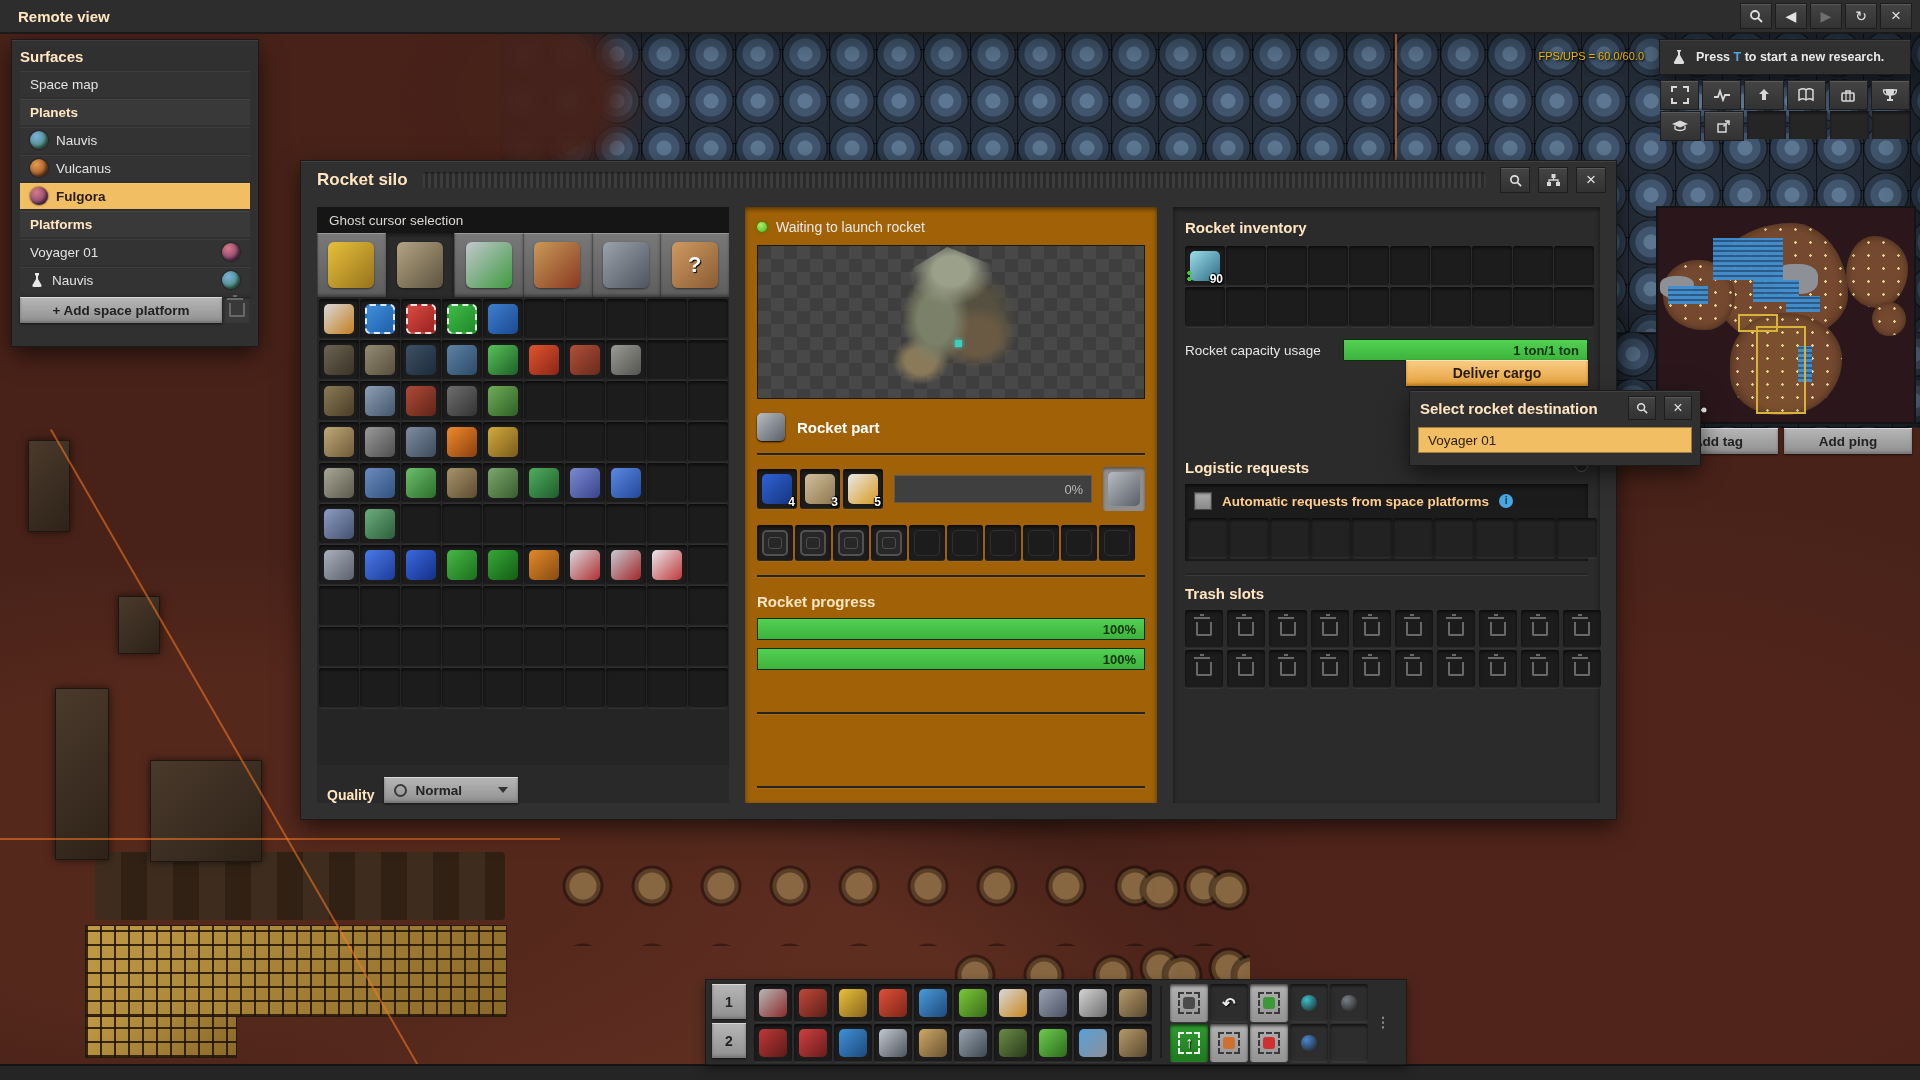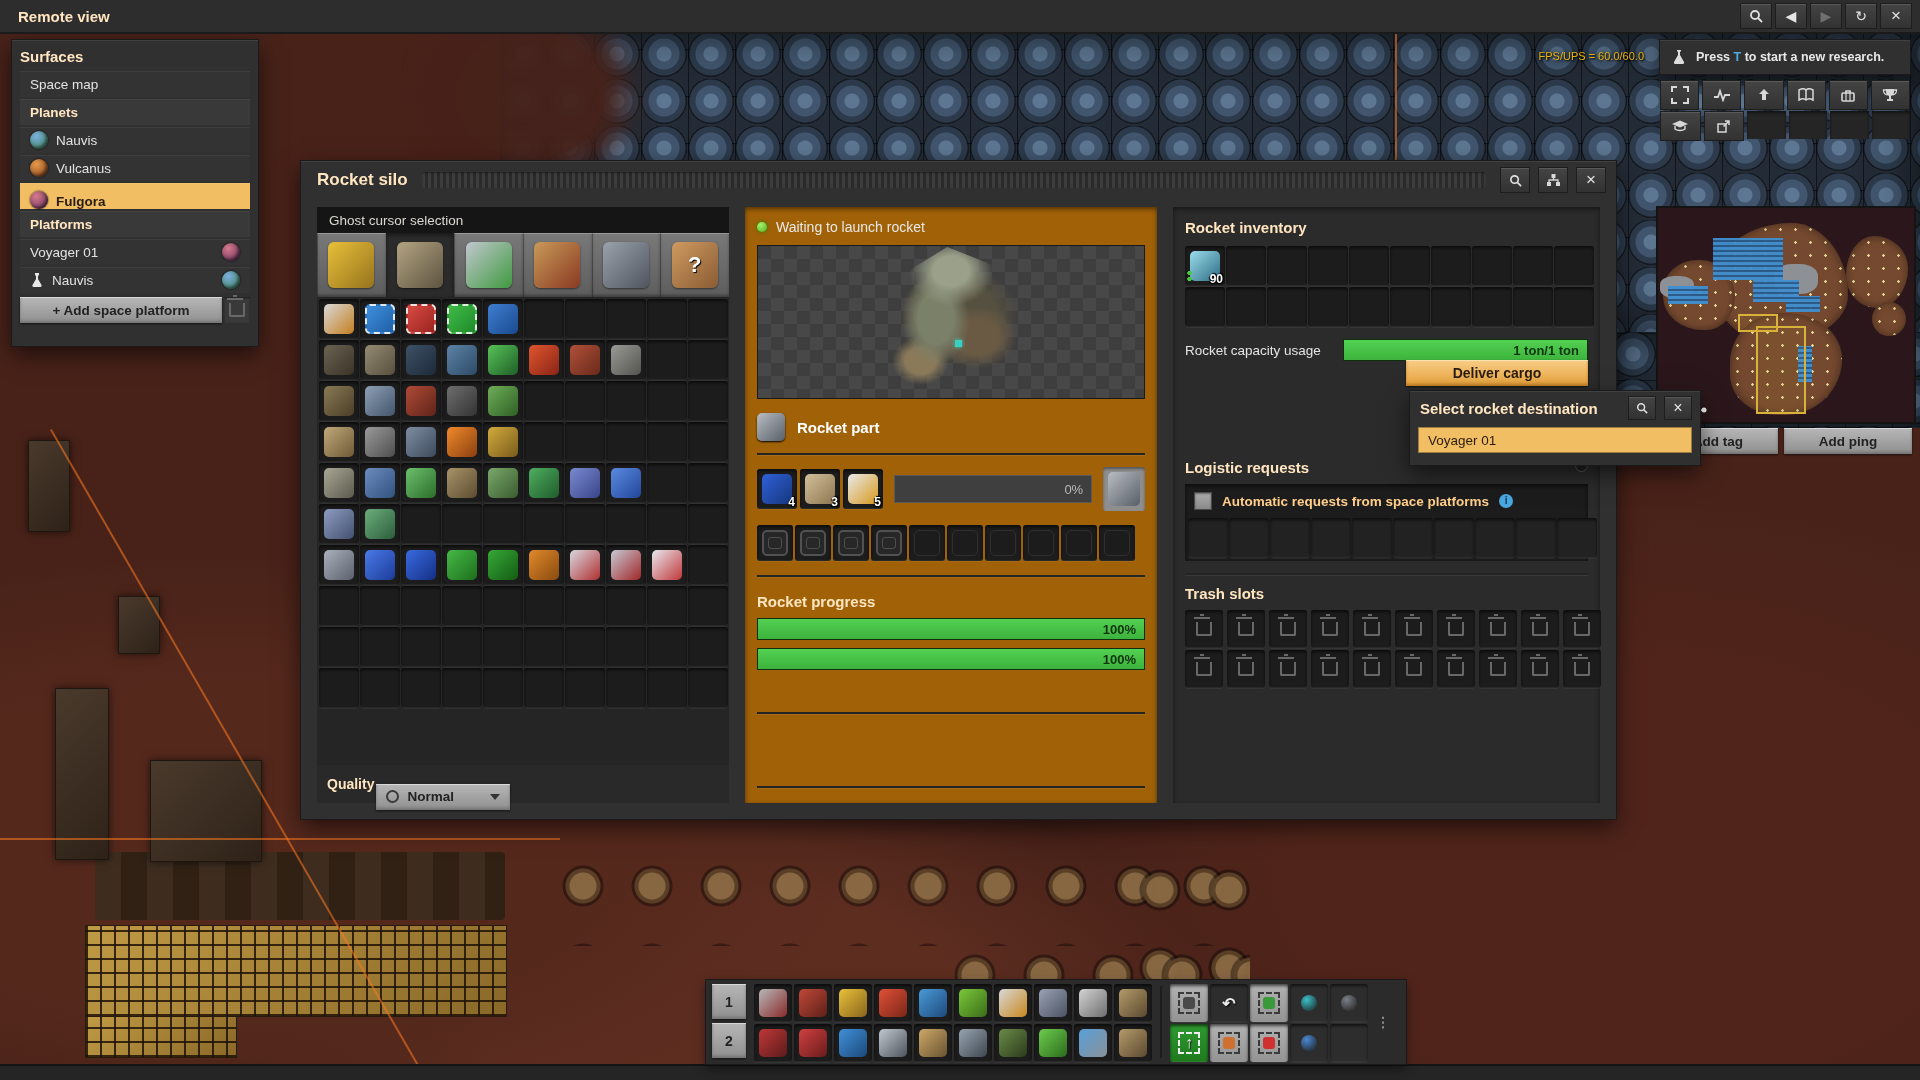--- a/index.html
+++ b/index.html
@@ -66,21 +66,21 @@
   .topbar .title{font-weight:bold;font-size:15px;color:#ffe6c0;padding-left:18px;}
   .tb-btns{margin-left:auto;display:flex;gap:3px;padding-right:8px;}
   .tb-btn{width:30px;height:24px;font-size:14px;}
   .tb-btn.dim{color:#6f6f6f;}
 
   
   .surfaces{position:absolute;left:12px;top:40px;width:246px;height:306px;z-index:10;padding:8px;box-sizing:border-box;}
   .surfaces .list{margin-top:6px;display:flex;flex-direction:column;gap:2px;}
   .srow{height:26px;background:#343334;display:flex;align-items:center;gap:8px;padding:0 10px;font-size:13.5px;color:#e2e2e2;cursor:pointer;box-shadow:inset 0 1px 0 rgba(255,255,255,.05);}
   .srow.head{font-weight:bold;color:#ffe6c0;background:#3a393a;}
-  .srow.sel{background:linear-gradient(#f6ca79,#eeb throw 55);align-items:flex-end;}
+  .srow.sel{background:linear-gradient(#f6ca79,#eeb throw 55);}
   .srow.sel{background:#f1be64;color:#271c12;font-weight:bold;}
   .srow .spacer{flex:1;}
   .addrow{display:flex;gap:2px;margin-top:2px;}
   .addbtn{flex:1;height:26px;font-size:13.5px;}
   .deltbtn{width:26px;height:26px;background:#3a393a;box-shadow:inset 0 1px 2px rgba(0,0,0,.5);}
 
   
   .fps{position:absolute;top:50px;right:276px;z-index:6;color:#eab308;font-size:11px;text-shadow:1px 1px 2px #000,0 0 4px rgba(0,0,0,.8);}
   .research{position:absolute;left:1660px;top:40px;width:250px;height:34px;z-index:10;display:flex;align-items:center;gap:8px;padding:0 10px;box-sizing:border-box;}
   .research .txt{font-size:12.5px;font-weight:bold;color:#e8e8e8;}
@@ -105,21 +105,21 @@
   .wbtn{width:28px;height:24px;font-size:14px;}
 
   .col{position:absolute;top:46px;box-sizing:border-box;}
   .colL{left:16px;width:412px;height:596px;background:#242324;box-shadow:inset 0 2px 5px rgba(0,0,0,.55);display:flex;flex-direction:column;}
   .ghostlabel{height:26px;background:#161516;color:#dcd8d2;font-size:13.5px;display:flex;align-items:center;padding-left:12px;flex:none;}
   .tabs{height:64px;display:flex;flex:none;}
   .tab{flex:1;display:flex;align-items:center;justify-content:center;background:linear-gradient(#7a797a,#5e5d5e);box-shadow:inset 0 1px 0 rgba(255,255,255,.25),inset 0 -2px 3px rgba(0,0,0,.35),inset 1px 0 0 rgba(0,0,0,.25);cursor:pointer;}
   .tab.sel{background:#2c2b2c;box-shadow:inset 0 2px 4px rgba(0,0,0,.5);}
   .tabchip{width:46px;height:46px;border-radius:6px;background:linear-gradient(135deg,var(--a),var(--b));box-shadow:0 1px 2px rgba(0,0,0,.5);display:flex;align-items:center;justify-content:center;color:#fff;font-weight:bold;font-size:22px;text-shadow:1px 1px 1px #000;}
   .ggrid{flex:1;padding:2px;background:#262526;display:grid;grid-template-columns:repeat(10,40px);grid-auto-rows:40px;gap:1px;align-content:start;}
-  .qualrow{flex:none;height:38px;display:flex;align-items:center;gap:2px;padding:0 10px;background:#2a292a;}
+  .qualrow{flex:none;height:38px;display:flex;align-items:flex-end;gap:10px;padding:0 10px;background:#2a292a;}
   .qualrow .ql{font-weight:bold;color:#ffe6c0;font-size:14px;}
   .dropdown{width:134px;height:26px;gap:8px;font-size:13.5px;display:flex;align-items:center;padding:0 10px;box-sizing:border-box;margin-top:25px;}
   .qcircle{width:9px;height:9px;border:2px solid #3a3a3a;border-radius:50%;flex:none;}
   .darr{margin-left:auto;width:0;height:0;border-left:5px solid transparent;border-right:5px solid transparent;border-top:6px solid #333;}
 
   .colM{left:444px;width:412px;height:596px;background:#a16207;box-shadow:inset 0 2px 5px rgba(0,0,0,.5);padding:12px;}
   .statusrow{display:flex;align-items:center;gap:9px;color:#e8e8e8;font-size:14px;}
   .dotg{width:10px;height:10px;border-radius:50%;background:radial-gradient(circle at 35% 30%,#aaf06a,#49b61e);box-shadow:0 0 4px #2a7a10;flex:none;}
   .preview{margin-top:10px;height:152px;border:1px solid #1a191a;background-color:#3e3e3e;background-image:
       linear-gradient(45deg,#484848 25%,transparent 25%,transparent 75%,#484848 75%),

